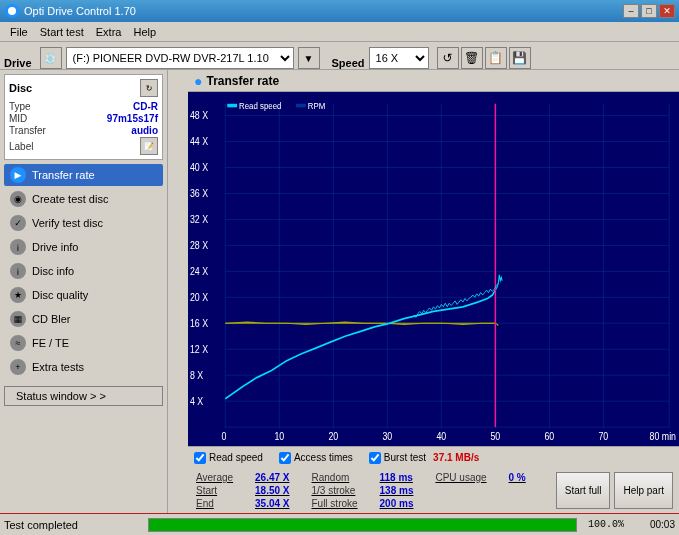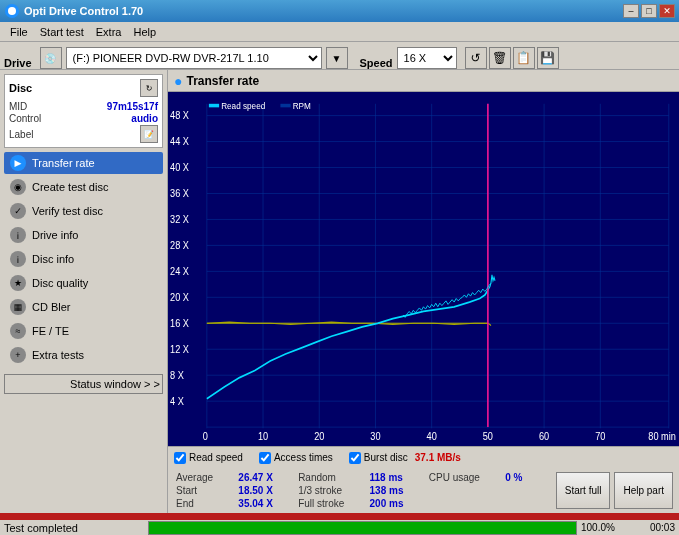--- a/index.html
+++ b/index.html
@@ -9,21 +9,21 @@
     .title-bar {
       background: linear-gradient(to bottom, #4a9fd5, #2b7bbf);
       color: white;
       height: 22px;
       display: flex;
       align-items: center;
       padding: 0 4px;
       user-select: none;
     }
     .title-bar-icon { width: 16px; height: 16px; margin-right: 4px; }
-    .title-bar-text { flex: 1; font-size: 11px; font-weight: bold; }
+    .title-bar-text { flex: 1; font-size: 11px; font-weight: normal; }
     .title-bar-buttons { display: flex; gap: 2px; }
     .title-btn {
       width: 16px; height: 14px; background: #d4d0c8; border: 1px solid #808080;
       font-size: 9px; display: flex; align-items: center; justify-content: center;
       cursor: pointer; color: #000;
     }
     .title-btn.close { background: #c0392b; color: white; }
 
     
     .menu-bar {
@@ -32,40 +32,40 @@
     }
     .menu-item { padding: 2px 6px; font-size: 11px; cursor: pointer; }
 
     
     .drive-bar {
       background: #d4d0c8; border-bottom: 1px solid #a0a0a0;
       height: 28px; display: flex; align-items: flex-end; padding: 0 4px; gap: 4px;
     }
     .drive-label { font-size: 11px; font-weight: bold; margin-right: 4px; }
     .drive-select {
-      height: 22px; width: 256px; font-size: 11px; border: 1px solid #808080;
+      height: 22px; width: 228px; font-size: 11px; border: 1px solid #808080;
       background: white; padding: 0 2px;
     }
     .drive-btn {
       height: 22px; width: 22px; background: #d4d0c8; border: 1px solid #808080;
       display: flex; align-items: center; justify-content: center; cursor: pointer; font-size: 10px;
     }
     .speed-label { font-size: 11px; font-weight: bold; margin-left: 8px; }
     .speed-select {
       height: 22px; width: 60px; font-size: 11px; border: 1px solid #808080;
       background: white; padding: 0 2px;
     }
     .toolbar-btns { display: flex; gap: 2px; margin-left: 4px; }
     .toolbar-btn {
       height: 22px; width: 22px; background: #d4d0c8; border: 1px solid #808080;
       display: flex; align-items: center; justify-content: center; cursor: pointer; font-size: 12px;
     }
 
     
-    .main-layout { display: flex; height: calc(535px - 22px - 20px - 28px - 22px); }
+    .main-layout { display: flex; height: calc(535px - 22px - 20px - 28px - 22px); gap: 20px; }
 
     
     .sidebar {
       width: 168px; background: #d4d0c8; border-right: 1px solid #a0a0a0;
       display: flex; flex-direction: column; padding: 4px;
     }
 
     
     .disc-panel {
       background: white; border: 1px solid #a0a0a0; padding: 4px; margin-bottom: 4px;
@@ -83,21 +83,21 @@
     .nav-item {
       display: flex; align-items: center; padding: 3px 6px; margin-bottom: 2px;
       cursor: pointer; font-size: 11px; border-radius: 2px;
     }
     .nav-item.active { background: #316ac5; color: white; }
     .nav-icon { width: 16px; height: 16px; margin-right: 6px; border-radius: 50%; display: flex; align-items: center; justify-content: center; font-size: 9px; }
 
     
     .status-btn {
       margin-top: auto; background: #d4d0c8; border: 1px solid #808080;
-      padding: 3px 2px; cursor: pointer; font-size: 11px; text-align: right;
+      padding: 3px 11px; cursor: pointer; font-size: 11px; text-align: left;
     }
 
     
     .content { flex: 1; display: flex; flex-direction: column; background: #001a66; }
 
     
     .chart-header {
       background: #d4d0c8; display: flex; align-items: center; padding: 2px 6px;
       border-bottom: 1px solid #a0a0a0; height: 22px;
     }
@@ -115,43 +115,43 @@
     .ctrl-item { display: flex; align-items: center; gap: 3px; font-size: 10px; }
     .ctrl-checkbox { width: 12px; height: 12px; }
     .action-btn {
       background: linear-gradient(to bottom, #f0f0f0, #d4d0c8);
       border: 1px solid #808080; padding: 2px 8px; font-size: 10px;
       cursor: pointer; white-space: nowrap;
     }
 
     
     .status-bar {
-      background: #d4d0c8; border-top: 7px solid #b91c1c;
+      background: #d4d0c8; border-top: 1px solid #b91c1c;
       height: 22px; display: flex; align-items: center; padding: 0 4px; gap: 4px;
     }
     .status-text { font-size: 11px; width: 140px; }
     .progress-container { flex: 1; height: 14px; background: white; border: 1px solid #808080; }
     .progress-bar { height: 100%; background: #00aa00; }
-    .progress-text { font-size: 10px; width: 50px; text-align: left; }
+    .progress-text { font-size: 10px; width: 50px; text-align: center; font-family: Liberation Mono, monospace; }
     .time-text { font-size: 10px; width: 40px; text-align: right; }
 
     
     svg { display: block; }
 
     
     .label-icon {
       width: 18px; height: 18px; background: #d4d0c8; border: 1px solid #808080;
       display: flex; align-items: center; justify-content: center; cursor: pointer; font-size: 8px;
     }
 
     .stats-and-buttons {
       display: flex; background: #d4d0c8;
     }
     .stats-section { flex: 1; padding: 4px 8px; }
-    .stats-grid { display: grid; grid-template-columns: auto auto auto auto auto auto; gap: 2px 6px; align-items: center; }
+    .stats-grid { display: grid; grid-template-columns: auto auto auto auto auto auto; gap: 2px 6px; align-items: center; text-decoration: underline; }
     .sg-label { font-size: 10px; color: #333; }
     .sg-val { font-size: 10px; color: #0000cc; font-weight: bold; }
     .buttons-section { display: flex; flex-direction: row; gap: 4px; padding: 4px 6px; justify-content: center; }
   </style>
 </head>
 <body>
 
 <div class="title-bar">
   <div class="title-bar-icon">
     <svg width="16" height="16">
@@ -196,25 +196,29 @@
 <div class="main-layout">
 
   <div class="sidebar">
 
     <div class="disc-panel">
       <div class="disc-header">
         <span class="disc-title">Disc</span>
         <div class="label-icon">↻</div>
       </div>
       <div class="disc-row">
+        <span class="disc-key">Type</span>
+        <span class="disc-val">CD-R</span>
+      </div>
+      <div class="disc-row">
         <span class="disc-key">MID</span>
         <span class="disc-val">97m15s17f</span>
       </div>
       <div class="disc-row">
-        <span class="disc-key">Control</span>
+        <span class="disc-key">Transfer</span>
         <span class="disc-val">audio</span>
       </div>
       <div class="disc-label-row">
         <span class="disc-key">Label</span>
         <div class="label-icon">📝</div>
       </div>
     </div>
 
     <div class="nav-item active">
       <div class="nav-icon" style="background:#1e90ff;">▶</div>
@@ -341,21 +345,21 @@
       <div class="ctrl-item">
         <input type="checkbox" class="ctrl-checkbox" checked="" style="">
         <span>Read speed</span>
       </div>
       <div class="ctrl-item">
         <input type="checkbox" class="ctrl-checkbox" checked="" style="">
         <span>Access times</span>
       </div>
       <div class="ctrl-item">
         <input type="checkbox" class="ctrl-checkbox" checked="" style="">
-        <span>Burst disc</span>
+        <span>Burst test</span>
         <span style="margin-left:4px;color:#cc0000;font-weight:bold;">37.1 MB/s</span>
       </div>
     </div>
 
     <div class="stats-and-buttons">
       <div class="stats-section">
         <div class="stats-grid">
 
           <span class="sg-label">Average</span>
           <span class="sg-val">26.47 X</span>

